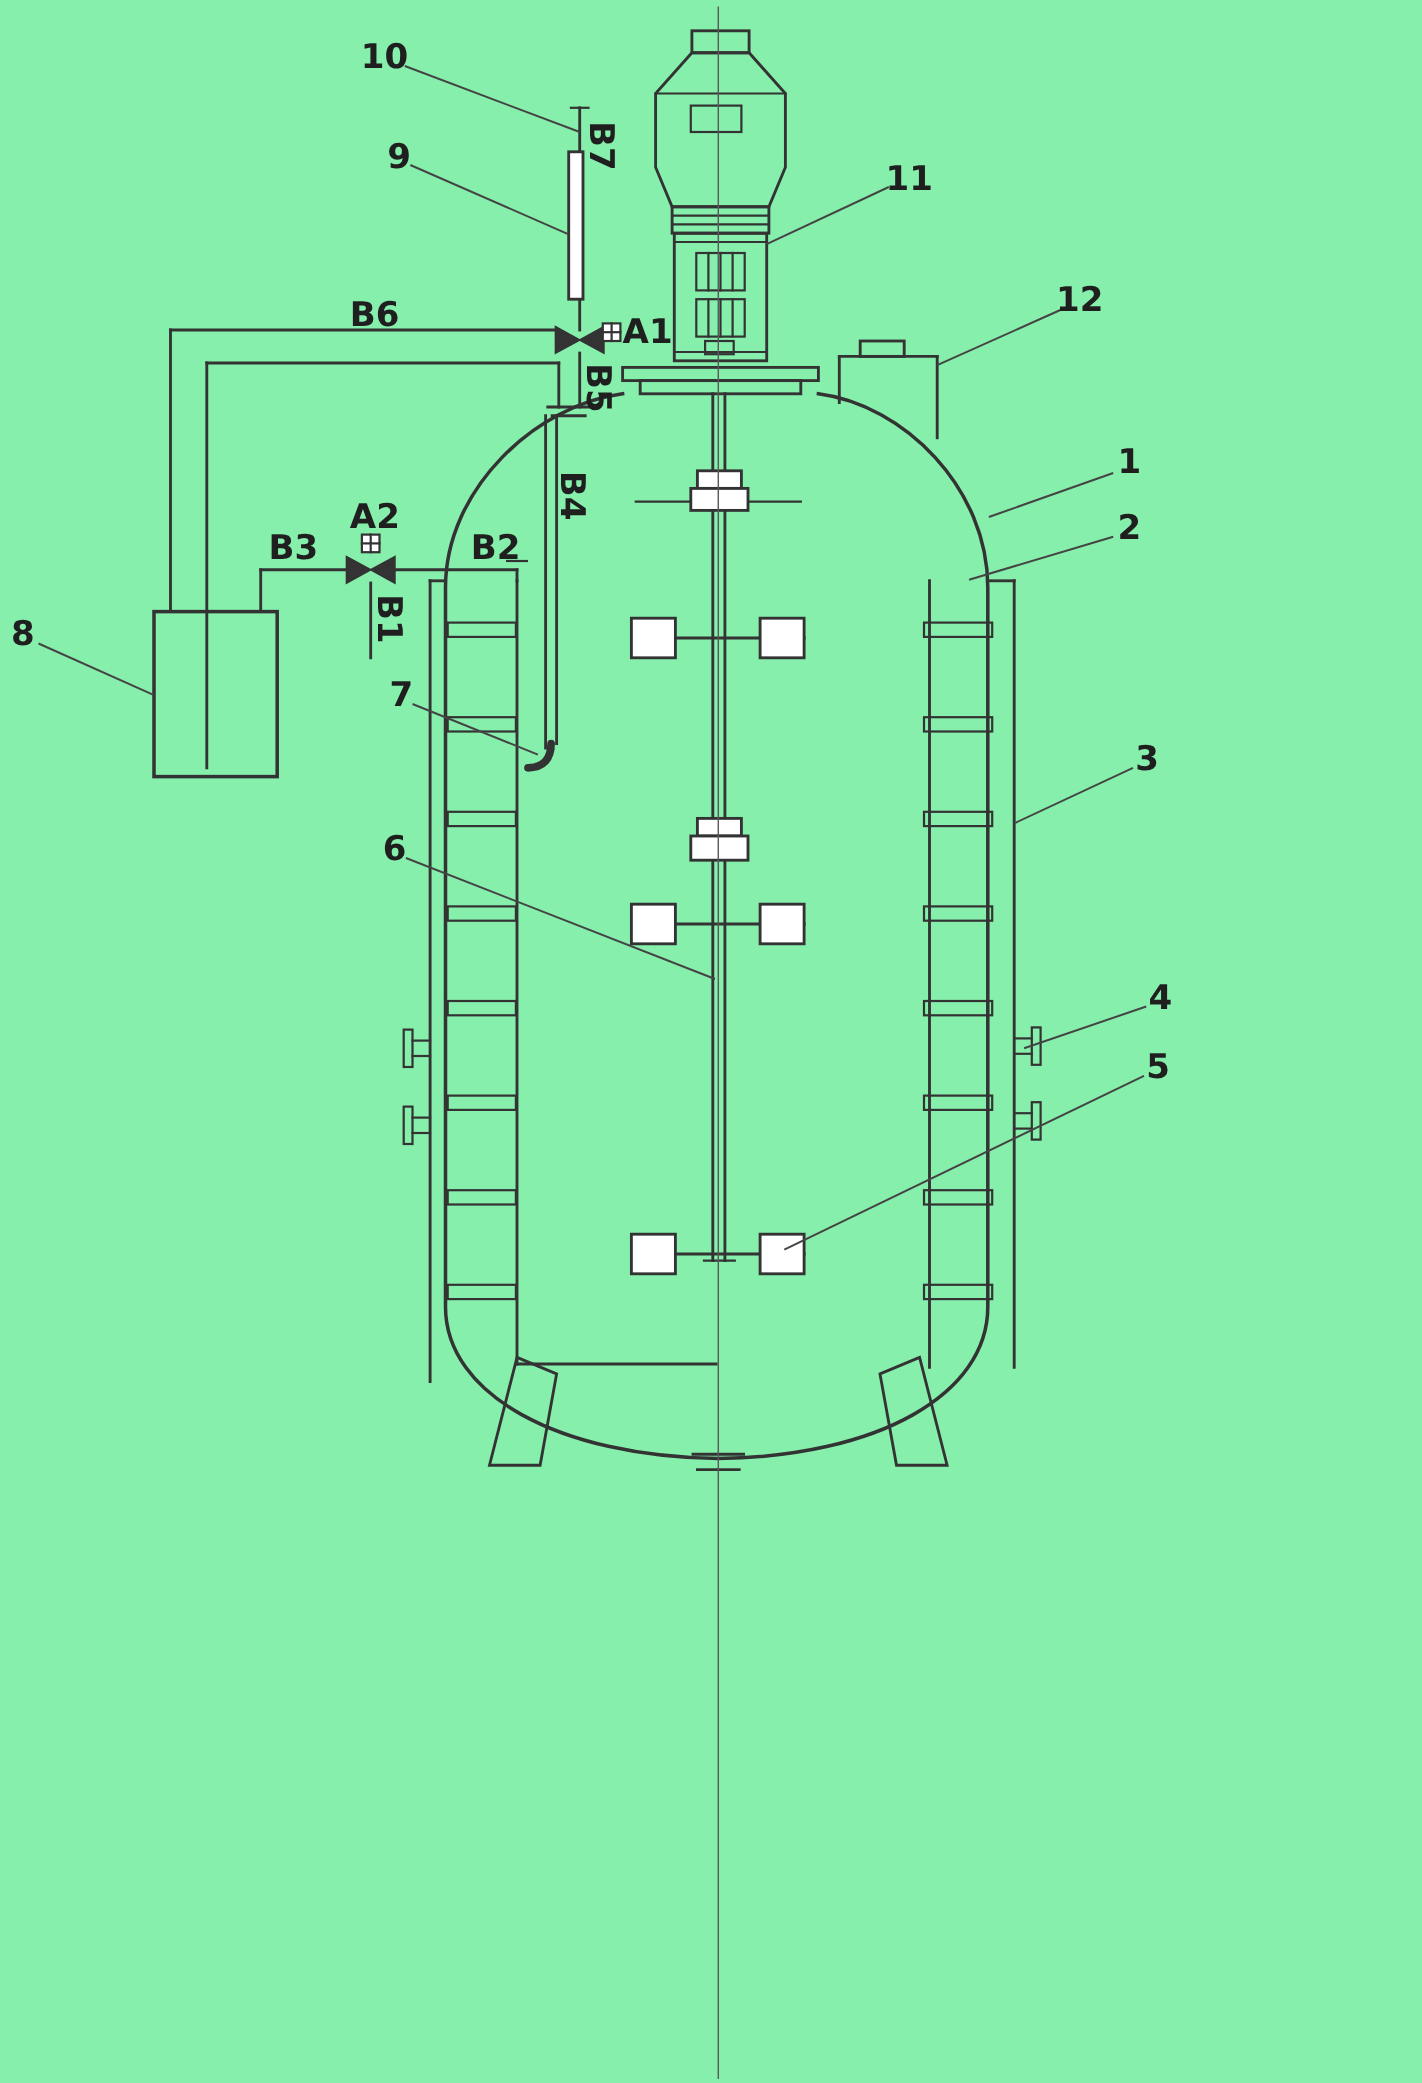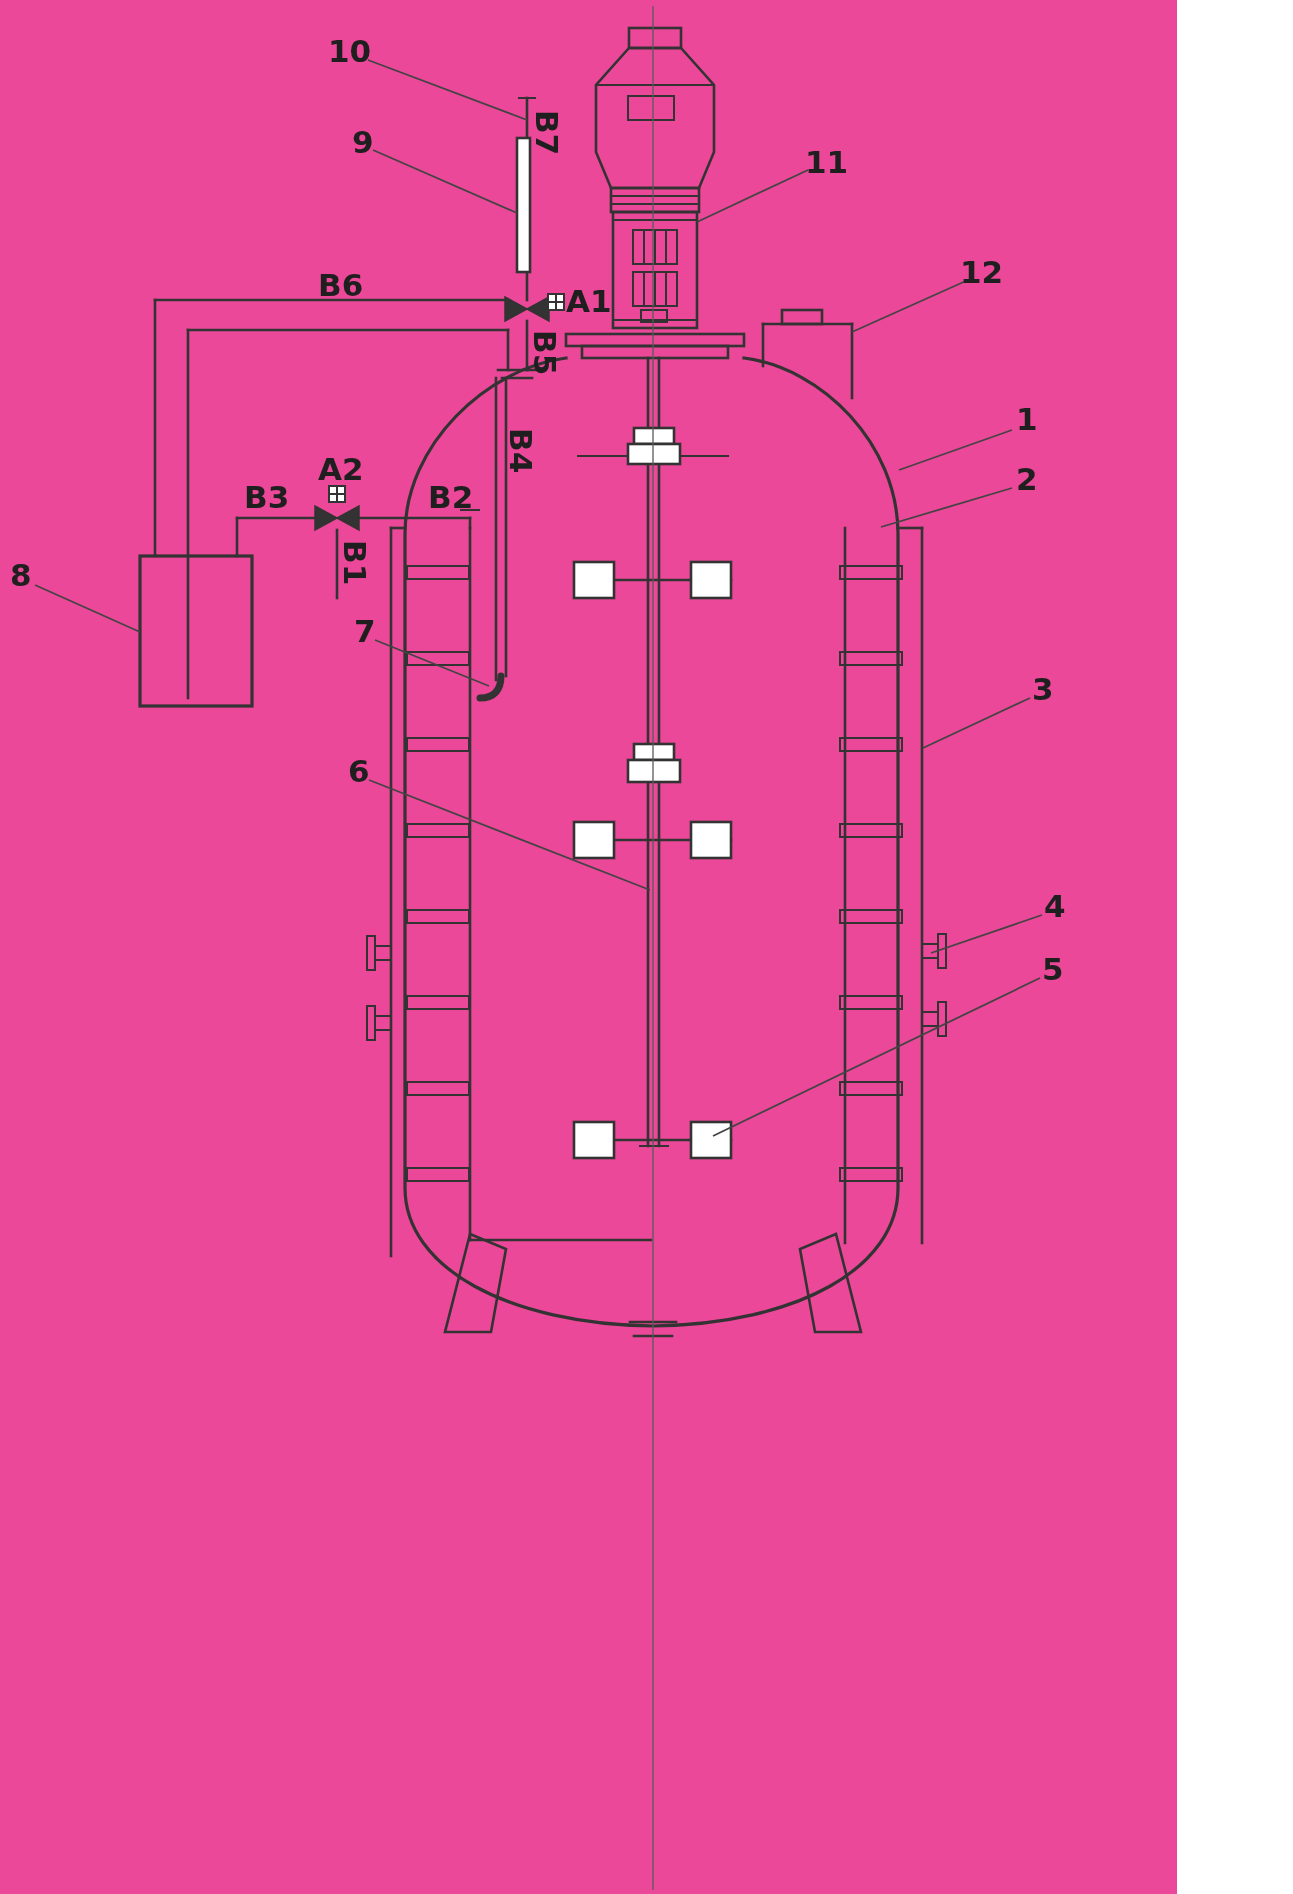--- a/index.html
+++ b/index.html
@@ -1,16 +1,16 @@
 <!DOCTYPE html>
 <html><head>
 <meta charset="utf-8">
 <style>
   html,body { margin:0; padding:0; background:#ffffff; }
-  .page { position:relative; width:1177px; height:1894px; background:#ec4899; overflow:hidden; }
+  .page { position:relative; width:1293px; height:1894px; background:#86efac; overflow:hidden; }
   svg { display:block; }
   .ln     { stroke:#333333; stroke-width:2.6; fill:none; stroke-linecap:square; }
   .thick  { stroke-width:3.2; }
   .thin   { stroke-width:2; }
   .axis   { stroke:#5a5a5a; stroke-width:1.3; fill:none; }
   .fillw  { fill:#ffffff; }
   .solid  { fill:#333333; stroke:#333333; stroke-width:1.5; }
   .hook   { stroke:#333333; stroke-width:7; fill:none; stroke-linecap:round; }
   .leader { stroke:#444444; stroke-width:1.8; fill:none; }
   .lbl { font-family:"DejaVu Sans", sans-serif; font-size:31px; font-weight:bold; fill:#1f1f1f; }

